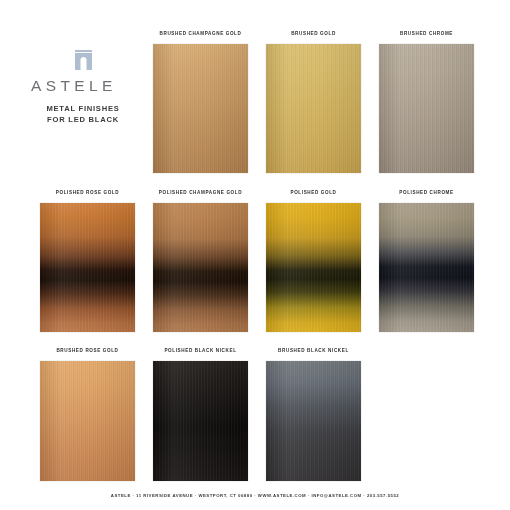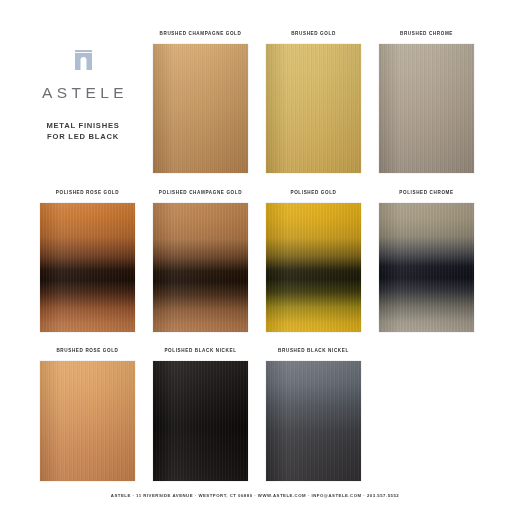--- a/index.html
+++ b/index.html
@@ -30,30 +30,29 @@
     width: 112px;
   }
   .brand-mark {
     width: 100%;
     text-align: center;
     height: 22px;
     line-height: 0;
   }
   .brand-mark svg { display: inline-block; }
   .brand-name {
-    margin-top: 12px;
-    text-align: center;
+    margin-top: 5px;
     font-size: 15.5px;
     letter-spacing: 4.4px;
     color: #6d6f74;
     font-weight: 400;
     text-indent: 4px;
   }
   .brand-sub {
-    margin-top: 18px;
+    margin-top: 8px;
     text-align: center;
     font-size: 7.6px;
     line-height: 11px;
     letter-spacing: 0.75px;
     color: #3b3b3d;
     font-weight: 700;
   }
 
   
   .row {

